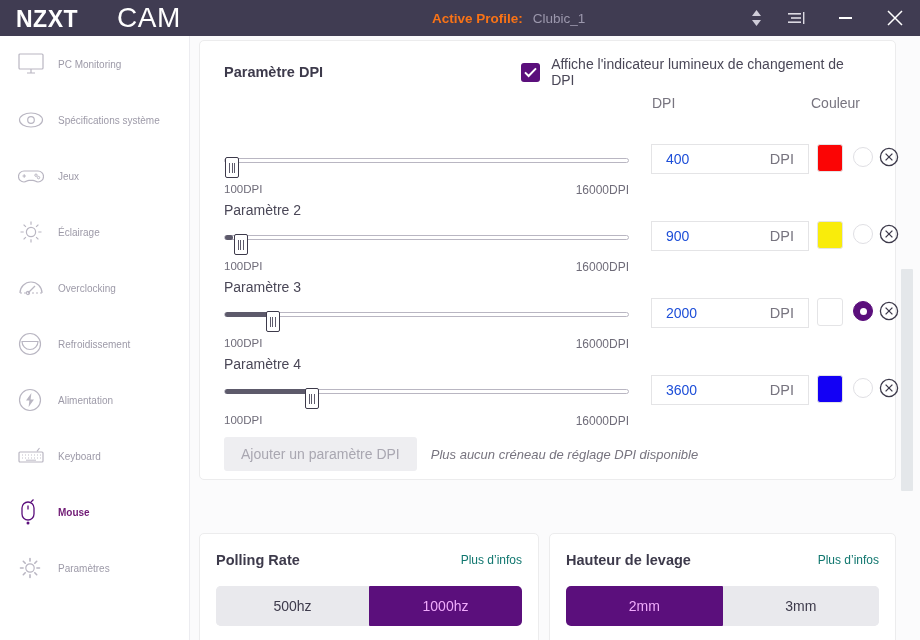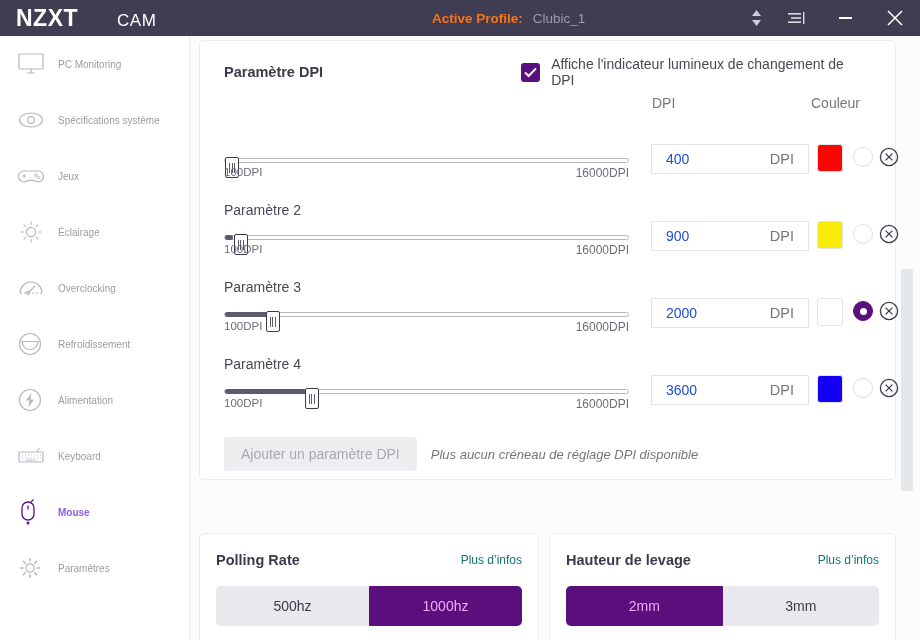--- a/index.html
+++ b/index.html
@@ -12,21 +12,21 @@
 
   
   #titlebar {
     position: absolute; left: 0; top: 0;
     width: 920px; height: 36px;
     background: #403c52;
     display: flex; align-items: center;
   }
   #logo { margin-left: 16px; display: flex; align-items: baseline; color:#fff;gap:36px; }
   #logo .nzxt { font-size: 23px; font-weight: bold; letter-spacing: .5px; }
-  #logo .cam  { font-size: 17px; font-weight: 300; letter-spacing: .5px; margin-left: 3px; }
+  #logo .cam  { font-size: 28px; font-weight: 300; letter-spacing: .5px; margin-left: 3px; }
   #profile-wrap {
     position: absolute; left: 432px; top: 0; height: 36px;
     display: flex; align-items: center; gap: 10px;
   }
   #profile-label { color:#f97316; font-size: 13.5px; font-weight: bold; }
   #profile-value { color:#9c98ad; font-size: 13.5px; }
   .tb-btn {
     position: absolute; top: 0; height: 36px; width: 36px;
     display: flex; align-items: center; justify-content: center;
     color: #ffffff;
@@ -46,21 +46,21 @@
   }
   .nav-item {
     position: relative;
     height: 56px;
     display: flex; align-items: center;
     padding-left: 18px;
   }
   .nav-icon { width: 40px; display: flex; align-items: center; justify-content: flex-start; color: #b9b6c2; }
   .nav-label { font-size: 10px; color: #9d9aa8; }
   .nav-item.active .nav-icon { color: #5b0f7c; }
-  .nav-item.active .nav-label { color: #8b5cf6; font-weight: bold; text-align: center; }
+  .nav-item.active .nav-label { color: #701a75; font-weight: bold; text-align: center; }
 
   
   #main {
     position: absolute; left: 190px; top: 36px;
     width: 730px; height: 604px;
     background: #fbfbfc;
     overflow: hidden;
   }
   .card {
     background: #ffffff;
@@ -104,21 +104,21 @@
   }
   .thumb {
     position: absolute; top: -2px;
     width: 14px; height: 21px;
     background: #ffffff;
     border: 1px solid #3d3a4b;
     border-radius: 2px;
     display: flex; align-items: center; justify-content: center; gap: 1.5px;
   }
   .thumb i { display:block; width:1px; height:10px; background:#5d5a6b; }
-  .scale { position: relative; margin-top: 9px; height: 14px; }
+  .scale { position: relative; margin-top: 26px; height: 14px; }
   .scale .lo { position:absolute; left:0; font-size: 11.5px; color:#6f6c79; }
   .scale .hi { position:absolute; right:0; font-size: 12px; color:#6f6c79; }
 
   .dpi-input {
     position: absolute; left: 427px; top: 23px;
     width: 158px; height: 30px;
     border: 1px solid #e4e4e6; background:#fff;
     display:flex; align-items:center; justify-content: space-between;
     padding: 0 14px;
   }

